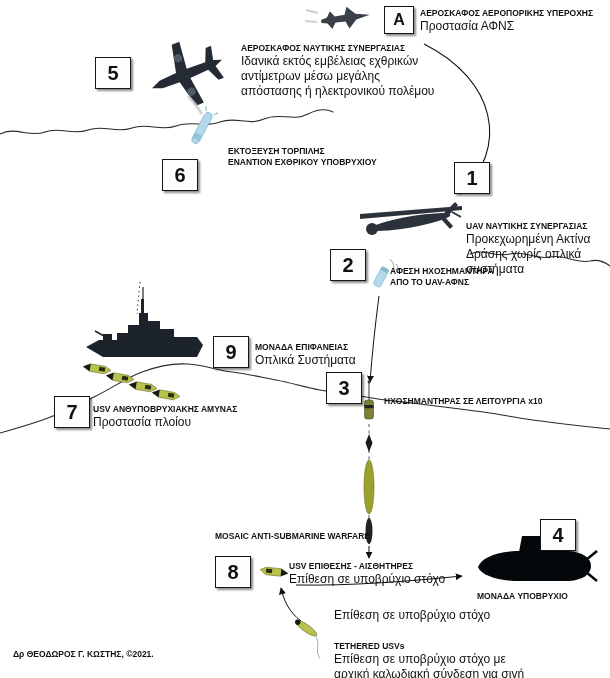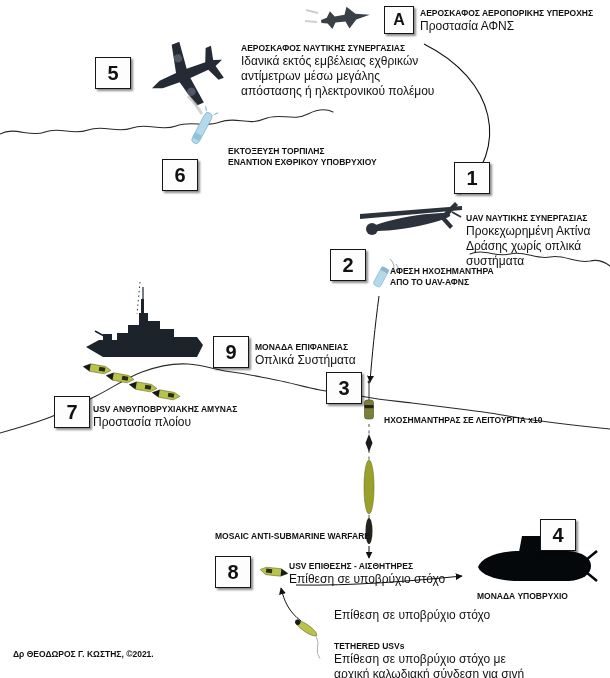--- a/index.html
+++ b/index.html
@@ -158,36 +158,36 @@
   <div class="lbl" style="left:241px;top:43px;width:200px">
     <div class="t nw">ΑΕΡΟΣΚΑΦΟΣ ΝΑΥΤΙΚΗΣ ΣΥΝΕΡΓΑΣΙΑΣ</div>
     <div class="s">Ιδανικά εκτός εμβέλειας εχθρικών αντίμετρων μέσω μεγάλης απόστασης ή ηλεκτρονικού πολέμου</div>
   </div>
 
   <div class="lbl" style="left:228px;top:146px">
     <div class="t nw">ΕΚΤΟΞΕΥΣΗ ΤΟΡΠΙΛΗΣ</div>
     <div class="t nw">ΕΝΑΝΤΙΟΝ ΕΧΘΡΙΚΟΥ ΥΠΟΒΡΥΧΙΟΥ</div>
   </div>
 
-  <div class="lbl" style="left:466px;top:213px;width:140px">
+  <div class="lbl" style="left:466px;top:221px;width:140px">
     <div class="t nw">UAV ΝΑΥΤΙΚΗΣ ΣΥΝΕΡΓΑΣΙΑΣ</div>
     <div class="s">Προκεχωρημένη Ακτίνα Δράσης χωρίς οπλικά συστήματα</div>
   </div>
 
   <div class="lbl" style="left:390px;top:266px">
     <div class="t nw">ΑΦΕΣΗ ΗΧΟΣΗΜΑΝΤΗΡΑ</div>
     <div class="t nw">ΑΠΟ ΤΟ UAV-ΑΦΝΣ</div>
   </div>
 
   <div class="lbl" style="left:255px;top:342px">
     <div class="t nw">ΜΟΝΑΔΑ ΕΠΙΦΑΝΕΙΑΣ</div>
     <div class="s">Οπλικά Συστήματα</div>
   </div>
 
-  <div class="lbl" style="left:384px;top:415px">
+  <div class="lbl" style="left:384px;top:396px">
     <div class="t nw">ΗΧΟΣΗΜΑΝΤΗΡΑΣ ΣΕ ΛΕΙΤΟΥΡΓΙΑ x10</div>
   </div>
 
   <div class="lbl" style="left:93px;top:404px">
     <div class="t nw">USV ΑΝΘΥΠΟΒΡΥΧΙΑΚΗΣ ΑΜΥΝΑΣ</div>
     <div class="s">Προστασία πλοίου</div>
   </div>
 
 
   <div class="lbl" style="left:215px;top:531px">

